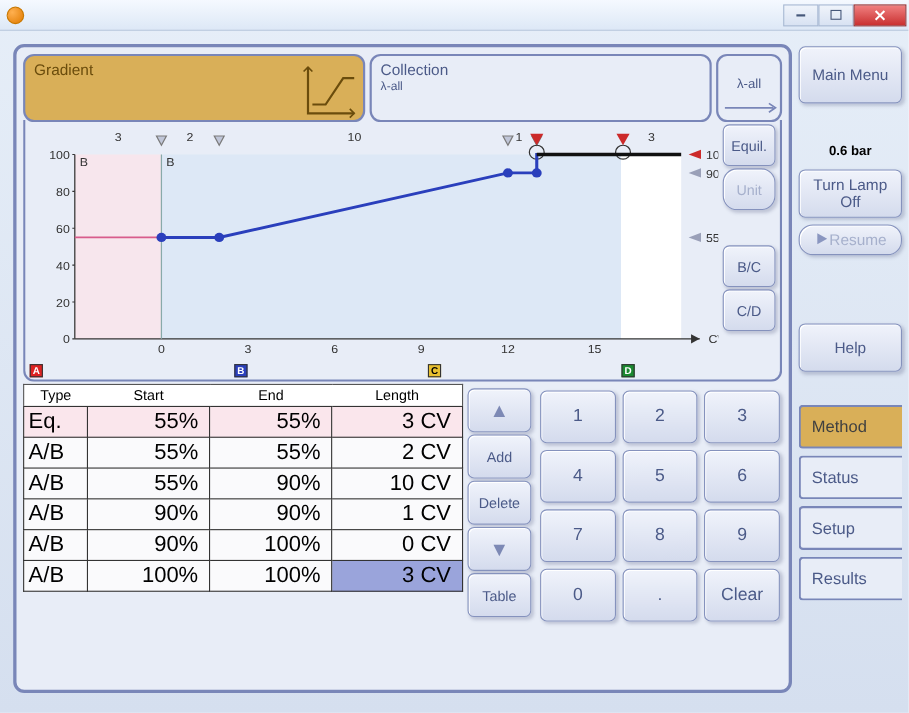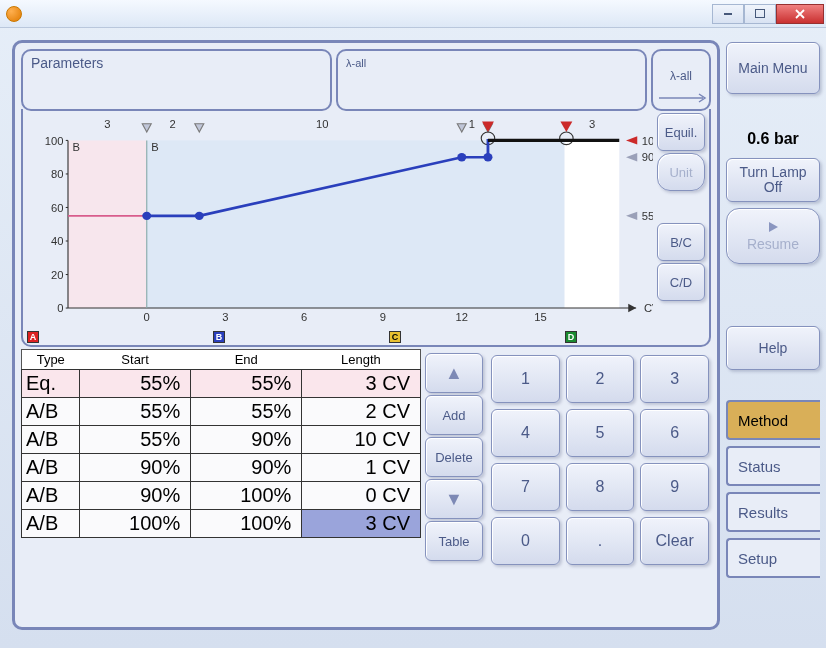--- a/index.html
+++ b/index.html
@@ -136,28 +136,28 @@
     display:flex; gap:8px;
   }
   .bottomrow .btn3d { flex:1; height:44px; font-size:15px; }
   
   .rightpanel {
     position:absolute; right:6px; top:42px; width:94px; bottom:18px;
     display:flex; flex-direction:column; gap:6px;
   }
   .rightpanel .btn3d { height:44px; font-size:14px;}
   .rightpanel .gap { flex:0 0 20px; }
-  .rightpanel .baro { font-size:16px; font-weight:bold; text-align:center; padding:4px 0;}
+  .rightpanel .baro { font-size:12px; font-weight:bold; text-align:center; padding:4px 0;}
   .rightpanel .tab-btn {
     background:#e8edf7;border:2px solid #7986b8;border-right:none;
     border-radius:4px 0 0 4px;
     height:40px;display:flex;align-items:center;padding-left:10px;
     color:#4b5a88;font-size:15px;cursor:pointer;
   }
-  .rightpanel .tab-btn.active { background:#d9af58; color:#000000;text-align:center; }
+  .rightpanel .tab-btn.active { background:#d9af58; color:#404040;text-align:center; }
   .rightpanel .resume svg{width:14px;height:14px;margin-bottom:2px;}
 
   .axis-text{font-size:10px;fill:#333;}
   .ytick{font-size:10px;fill:#333;}
 </style>
 </head>
 <body>
 
 <div class="titlebar">
   <span class="icon"></span>
@@ -168,24 +168,30 @@
       <svg viewBox="0 0 10 10">
           <path d="M1 1 L9 9 M9 1 L1 9" stroke="white" stroke-width="1.8"></path>
         </svg>
     </div>
   </div>
 </div>
 
 <div class="frame">
 
   <div class="tabs">
-    <div class="tab">
-      <span>Parameters</span>
+    <div class="tab active">
+      <span>Gradient</span>
+      <svg class="mini" viewBox="0 0 54 54">
+        <path d="M8 6 L8 48 L50 48" stroke="#6a4c0c" stroke-width="2" fill="none"></path>
+        <path d="M4 10 L8 6 L12 10 M46 44 L50 48 L46 52" stroke="#6a4c0c" stroke-width="1.5" fill="none"></path>
+        <path d="M12 40 L24 40 L40 16 L50 16" stroke="#6a4c0c" stroke-width="2" fill="none"></path>
+      </svg>
     </div>
     <div class="tab collection">
+      <span>Collection</span>
       <span class="sub">λ-all</span>
     </div>
     <div class="tab lambda">
       <span>λ-all</span>
       <svg style="position:absolute;left:4px;right:4px;bottom:4px;height:14px" viewBox="0 0 52 14">
         <path d="M2 7 L46 7 M42 3 L48 7 L42 11" stroke="#7986b8" stroke-width="1.5" fill="none"></path>
       </svg>
     </div>
   </div>
 
@@ -370,26 +376,26 @@
   </div>
 
 
 </div>
 
 <div class="rightpanel">
   <div class="btn3d" style="height:52px">Main Menu</div>
   <div class="gap"></div>
   <div class="baro">0.6 bar</div>
   <div class="btn3d" style="height:44px;line-height:1.1">Turn Lamp Off</div>
-  <div class="btn3d disabled resume" style="height:56px;flex-direction:column">
+  <div class="btn3d disabled resume" style="height:28px;flex-direction:row">
     <svg viewBox="0 0 14 14">
         <path d="M3 2 L12 7 L3 12 Z" fill="#8a96c0"></path>
       </svg>
     <span>Resume</span>
   </div>
   <div style="flex:0 0 50px"></div>
   <div class="btn3d">Help</div>
   <div style="flex:0 0 18px"></div>
   <div class="tab-btn active">Method</div>
   <div class="tab-btn">Status</div>
+  <div class="tab-btn">Setup</div>
   <div class="tab-btn">Results</div>
-  <div class="tab-btn">Setup</div>
 </div>
 
 </body></html>

